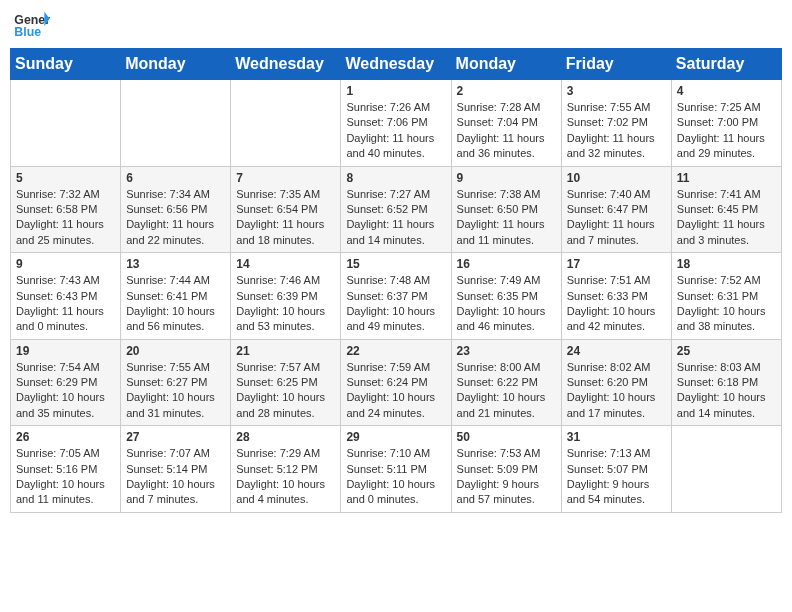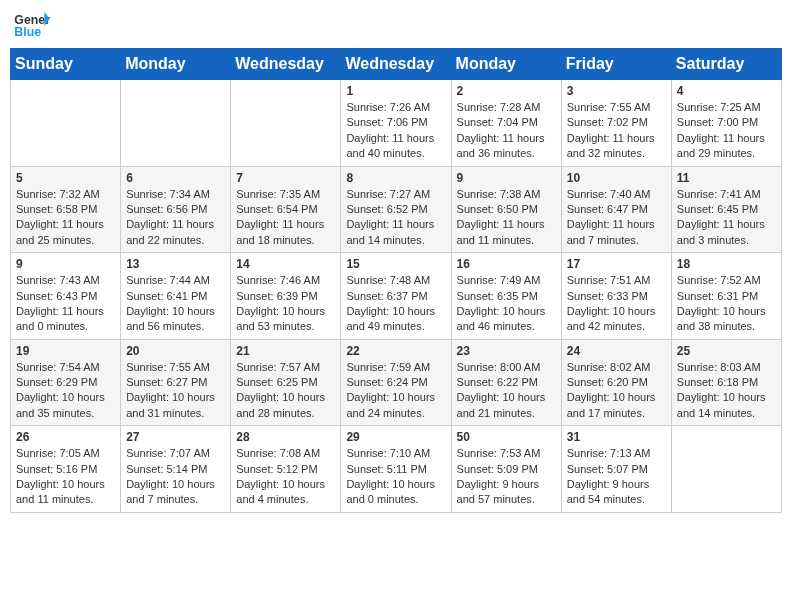--- a/index.html
+++ b/index.html
@@ -279,21 +279,21 @@
 Daylight: 10 hours and 11 minutes.</div>
         </td>
         <td>
           <div class="day-number">27</div>
           <div class="day-info">Sunrise: 7:07 AM
 Sunset: 5:14 PM
 Daylight: 10 hours and 7 minutes.</div>
         </td>
         <td>
           <div class="day-number">28</div>
-          <div class="day-info">Sunrise: 7:08 AM
+          <div class="day-info">Sunrise: 7:29 AM
 Sunset: 5:12 PM
 Daylight: 10 hours and 4 minutes.</div>
         </td>
         <td>
           <div class="day-number">29</div>
           <div class="day-info">Sunrise: 7:10 AM
 Sunset: 5:11 PM
 Daylight: 10 hours and 0 minutes.</div>
         </td>
         <td>

